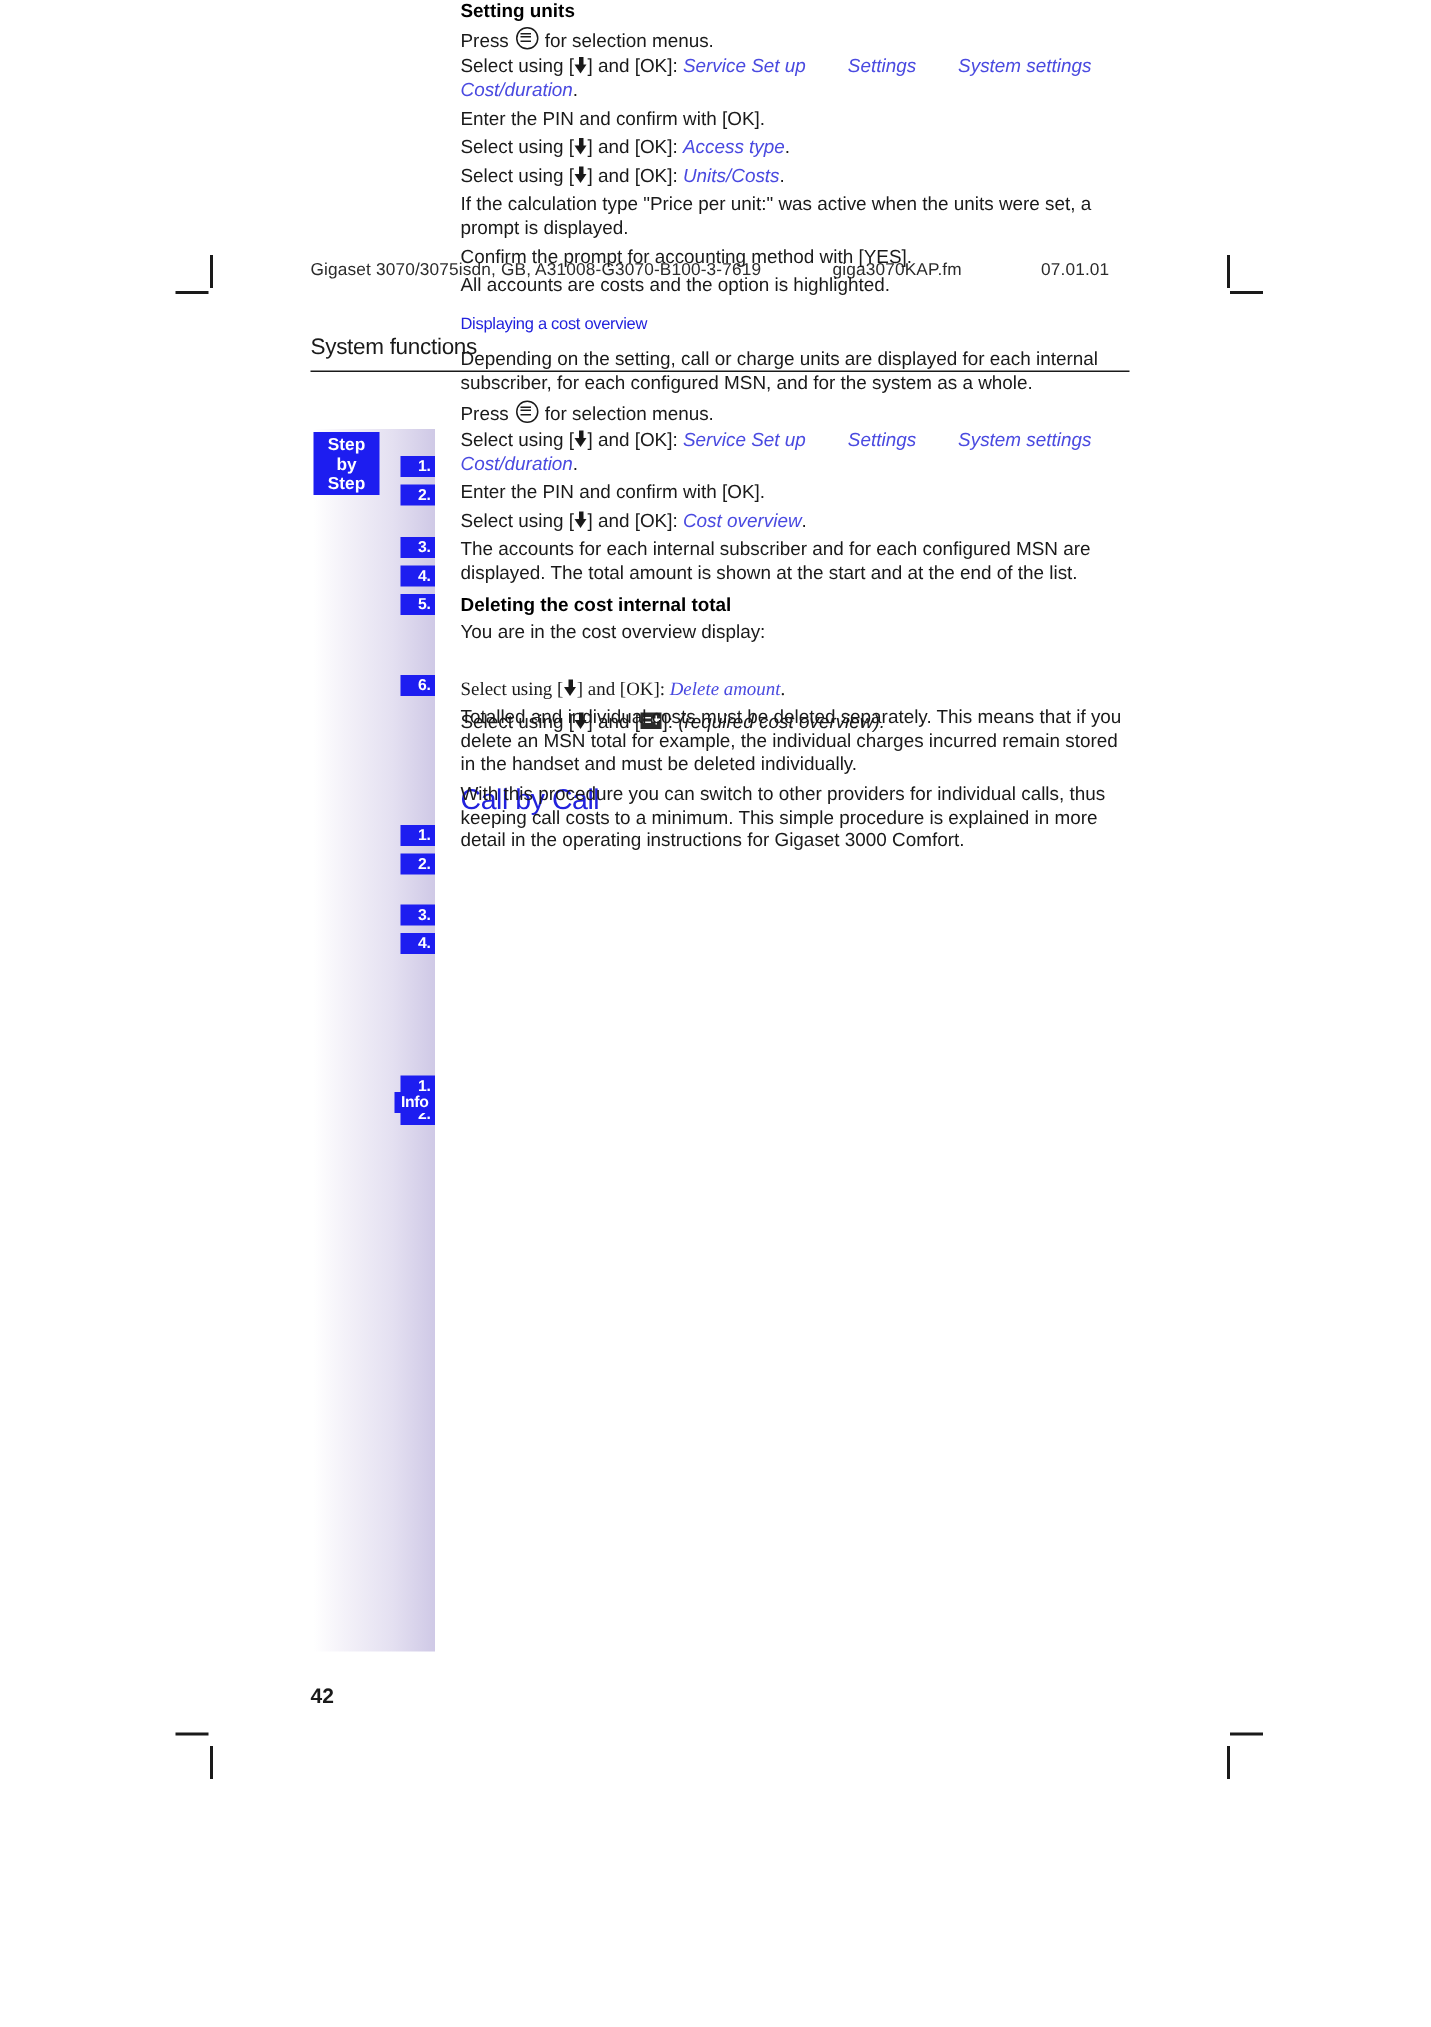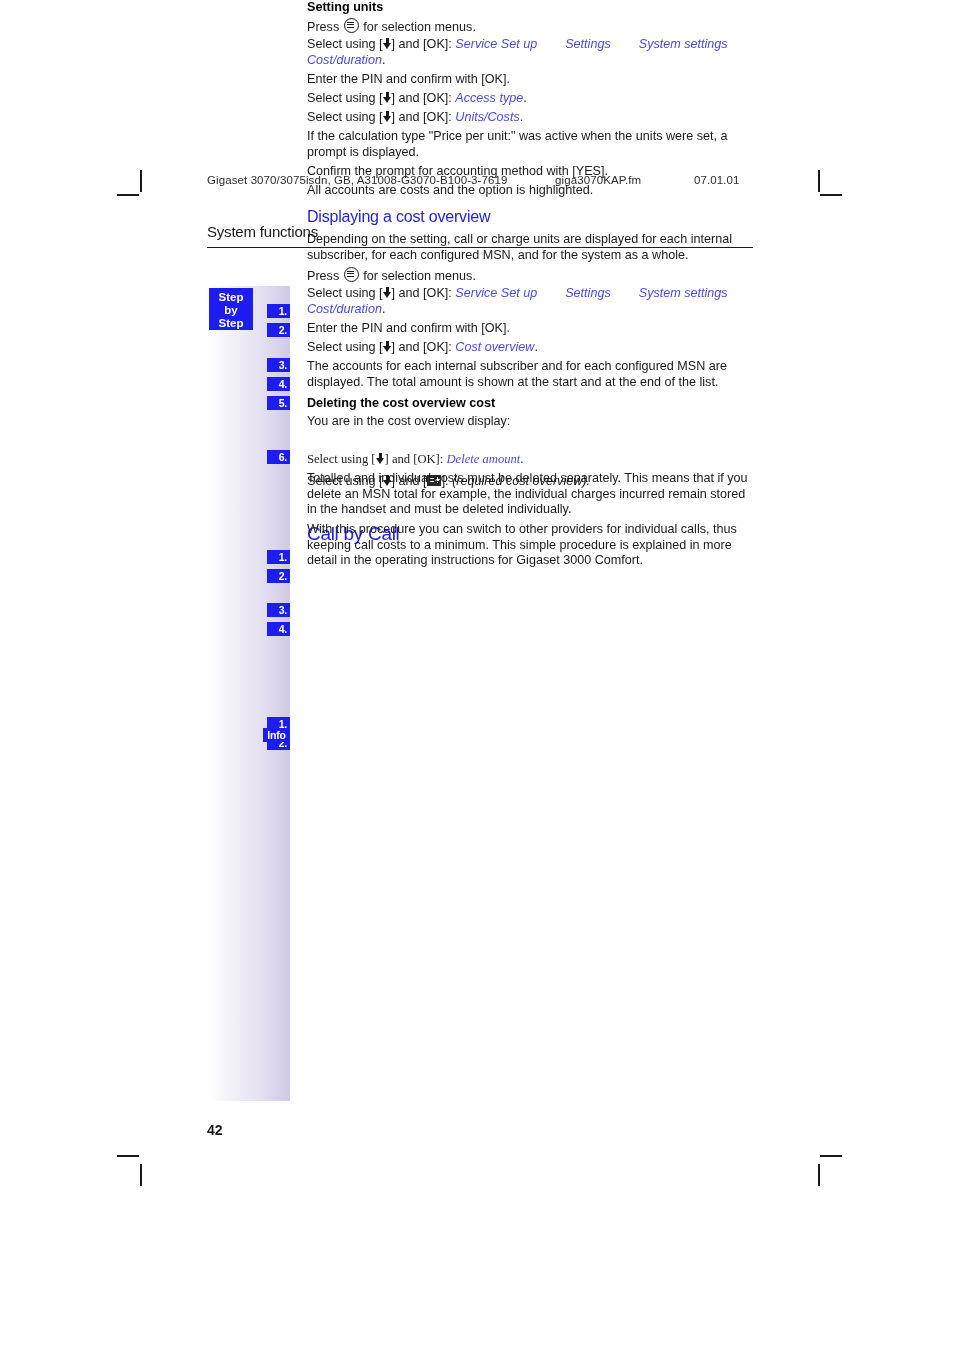--- a/index.html
+++ b/index.html
@@ -116,21 +116,21 @@
   .blk { position: absolute; left: 0; width: 450px; }
 
   h4.sub {
     margin: 0;
     font-size: 12.6px;
     font-weight: bold;
     color: #000000;
   }
   h3.blue {
     margin: 0;
-    font-size: 16px;
+    font-size: 11px;
     font-weight: normal;
     color: #2222dd;
     letter-spacing: -0.2px;
   }
   h2.blue-big {
     margin: 0;
     font-size: 19px;
     font-weight: normal;
     color: #2222dd;
     letter-spacing: -0.3px;
@@ -349,21 +349,21 @@
       <span>Select using [</span><span class="ico-down"><span class="stem"></span><span class="head"></span></span><span>] and [OK]:</span>
       <span class="menu-item">Cost overview</span><span>.</span>
     </p>
   </div>
 
   <div class="blk" style="top:359px;">
     <p>The accounts for each internal subscriber and for each configured MSN are displayed. The total amount is shown at the start and at the end of the list.</p>
   </div>
 
   <div class="blk" style="top:396px;">
-    <h4 class="sub">Deleting the cost overview cost</h4>
+    <h4 class="sub">Deleting the cost internal total</h4>
   </div>
 
   <div class="blk" style="top:414px;">
     <p>You are in the cost overview display:</p>
   </div>
 
   <div class="blk" style="top:433px;margin-top:41px;">
     <p>
       <span>Select using [</span><span class="ico-down"><span class="stem"></span><span class="head"></span></span><span>] and [</span><span class="ico-disp"><s1></s1><s2></s2><span class="plus-v"></span><span class="plus-h"></span></span><span>]:</span>
       <span class="italic">(required cost overview).</span>

